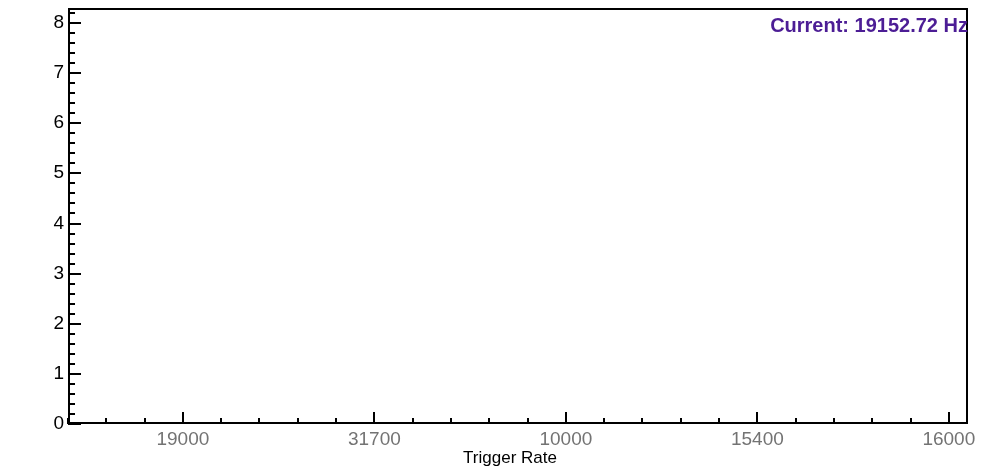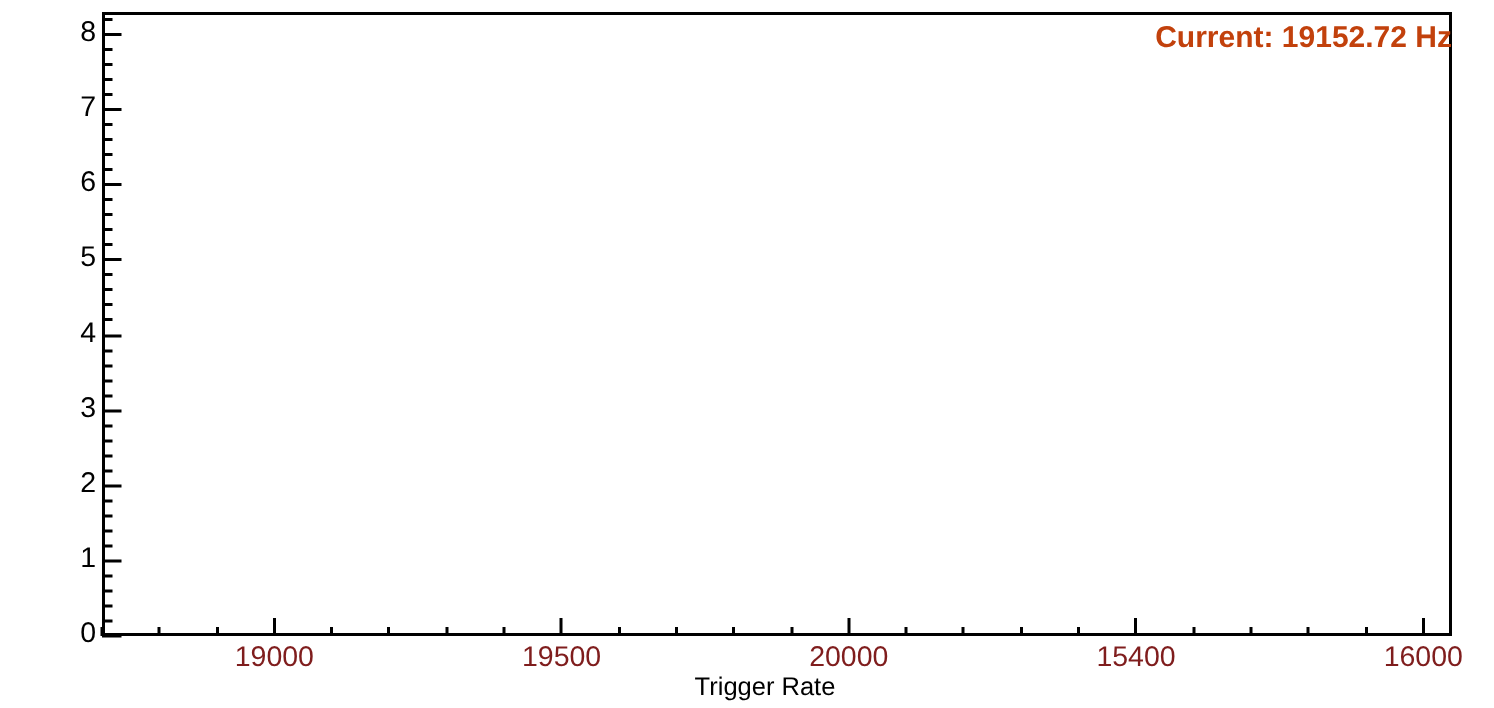--- a/index.html
+++ b/index.html
@@ -2,21 +2,21 @@
 <html><head>
 <meta charset="utf-8">
 <style>
   html,body{margin:0;padding:0;background:#ffffff;}
   body{width:996px;height:472px;font-family:"Liberation Sans",sans-serif;overflow:hidden;}
   #root{position:relative;width:996px;height:472px;background:#fff;}
 
   
   #current-label{
     position:absolute; right:28px; top:14px;
-    font-size:20px; font-weight:bold; color:#c2410c;
+    font-size:20px; font-weight:bold; color:#4c1d95;
     letter-spacing:0px; white-space:nowrap;
   }
 
   
   #frame{
     position:absolute; left:68px; top:8px;
     width:900px; height:416px;
     border-left:2px solid #000;
     border-top:2px solid #000;
     border-right:2px solid #000;
@@ -34,21 +34,21 @@
 
   
   .tick{position:absolute;background:#000;}
   .ytick-major{left:68px;width:13px;height:2px;}
   .ytick-minor{left:68px;width:7px;height:2px;}
   .xtick-major{top:412px;width:2px;height:12px;}
   .xtick-minor{top:418px;width:2px;height:6px;}
 
   .ylab{position:absolute;right:932px;width:40px;text-align:right;
         font-size:19px;color:#000;line-height:1;}
-  .xlab{position:absolute;top:428px;font-size:19px;color:#7f1d1d;
+  .xlab{position:absolute;top:428px;font-size:19px;color:#737373;
         transform:translateX(-50%);white-space:nowrap;}
 
   #xtitle{position:absolute;top:448px;left:510px;transform:translateX(-50%);
           font-size:17px;color:#000;white-space:nowrap;}
 </style>
 </head>
 <body>
 
 <div id="root">
 
@@ -309,22 +309,22 @@
       <div class="ylab" style="top: 312.759px;">2</div>
       <div class="ylab" style="top: 262.639px;">3</div>
       <div class="ylab" style="top: 212.518px;">4</div>
       <div class="ylab" style="top: 162.398px;">5</div>
       <div class="ylab" style="top: 112.277px;">6</div>
       <div class="ylab" style="top: 62.1566px;">7</div>
       <div class="ylab" style="top: 12.0361px;">8</div>
     </div>
   <div id="labels-x">
       <div class="xlab" style="left: 182.894px;">19000</div>
-      <div class="xlab" style="left: 374.383px;">19500</div>
-      <div class="xlab" style="left: 565.872px;">20000</div>
+      <div class="xlab" style="left: 374.383px;">31700</div>
+      <div class="xlab" style="left: 565.872px;">10000</div>
       <div class="xlab" style="left: 757.362px;">15400</div>
       <div class="xlab" style="left: 948.851px;">16000</div>
     </div>
 
   <div id="xtitle">Trigger Rate</div>
 
   <div id="current-label">Current: 19152.72 Hz</div>
 </div>
 
 </body></html>

